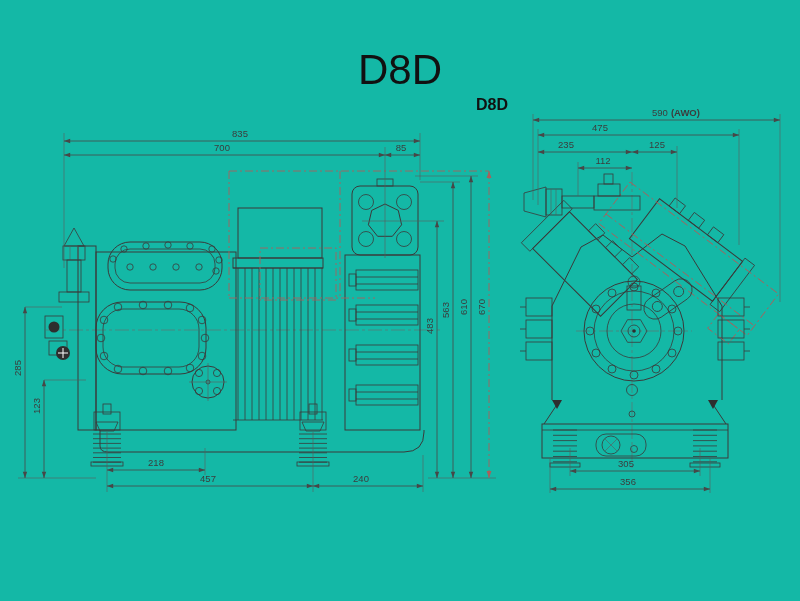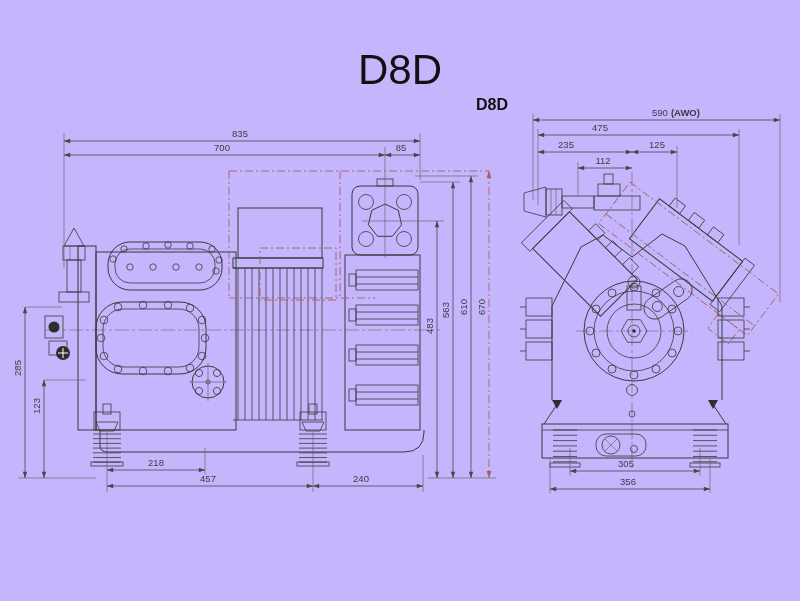--- a/index.html
+++ b/index.html
@@ -1,16 +1,16 @@
 <!DOCTYPE html>
 <html><head>
 <meta charset="utf-8">
 <style>
   html,body{margin:0;padding:0;background:#ffffff;}
-  .page{position:relative;width:800px;height:601px;background:#c4b5fd;overflow:hidden;
+  .page{position:relative;width:800px;height:601px;background:#14b8a6;overflow:hidden;
         font-family:"Liberation Sans", sans-serif;}
   svg{display:block}
   .ml{stroke:#3a3a3a;stroke-width:1;fill:none;}
   .ml2{stroke:#3a3a3a;stroke-width:.8;fill:none;}
   .fillb{fill:#2e2e2e;stroke:none;}
   .dim{stroke:#474747;stroke-width:.8;fill:none;}
   .thin{stroke:#5a5a5a;stroke-width:.6;fill:none;}
   .cl{stroke:#6a6a6a;stroke-width:.6;fill:none;stroke-dasharray:14 3 3 3;}
   .red{stroke:#a9605b;stroke-width:.9;fill:none;stroke-dasharray:8 3 2 3;}
   .dt{font-size:9.5px;fill:#3c3c3c;}

